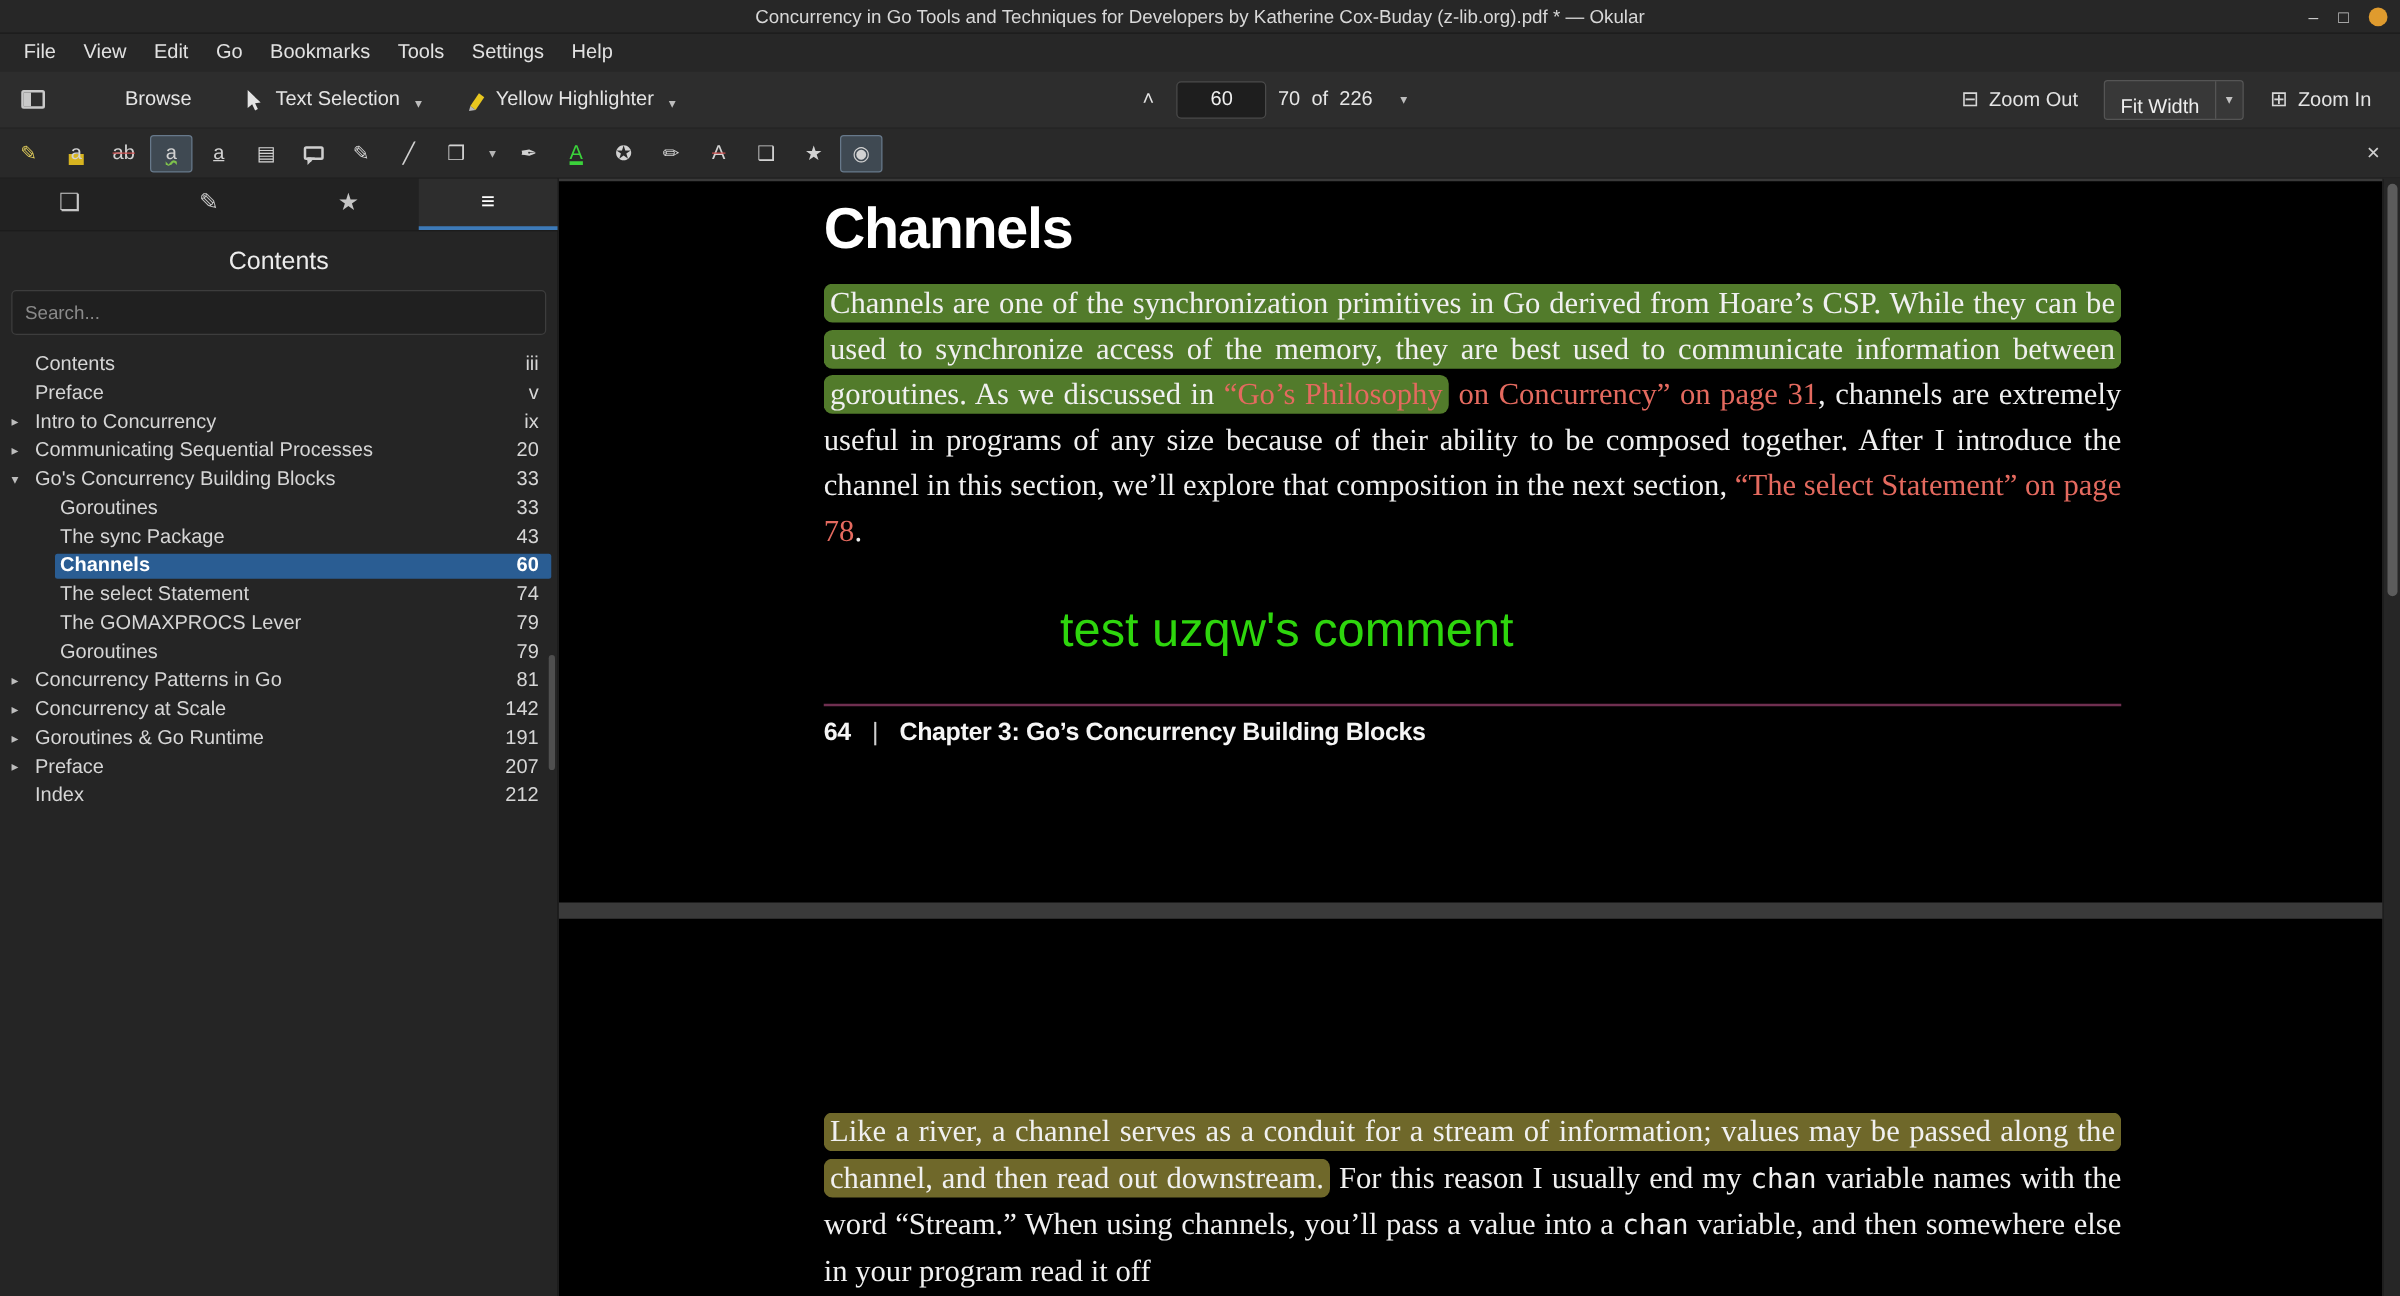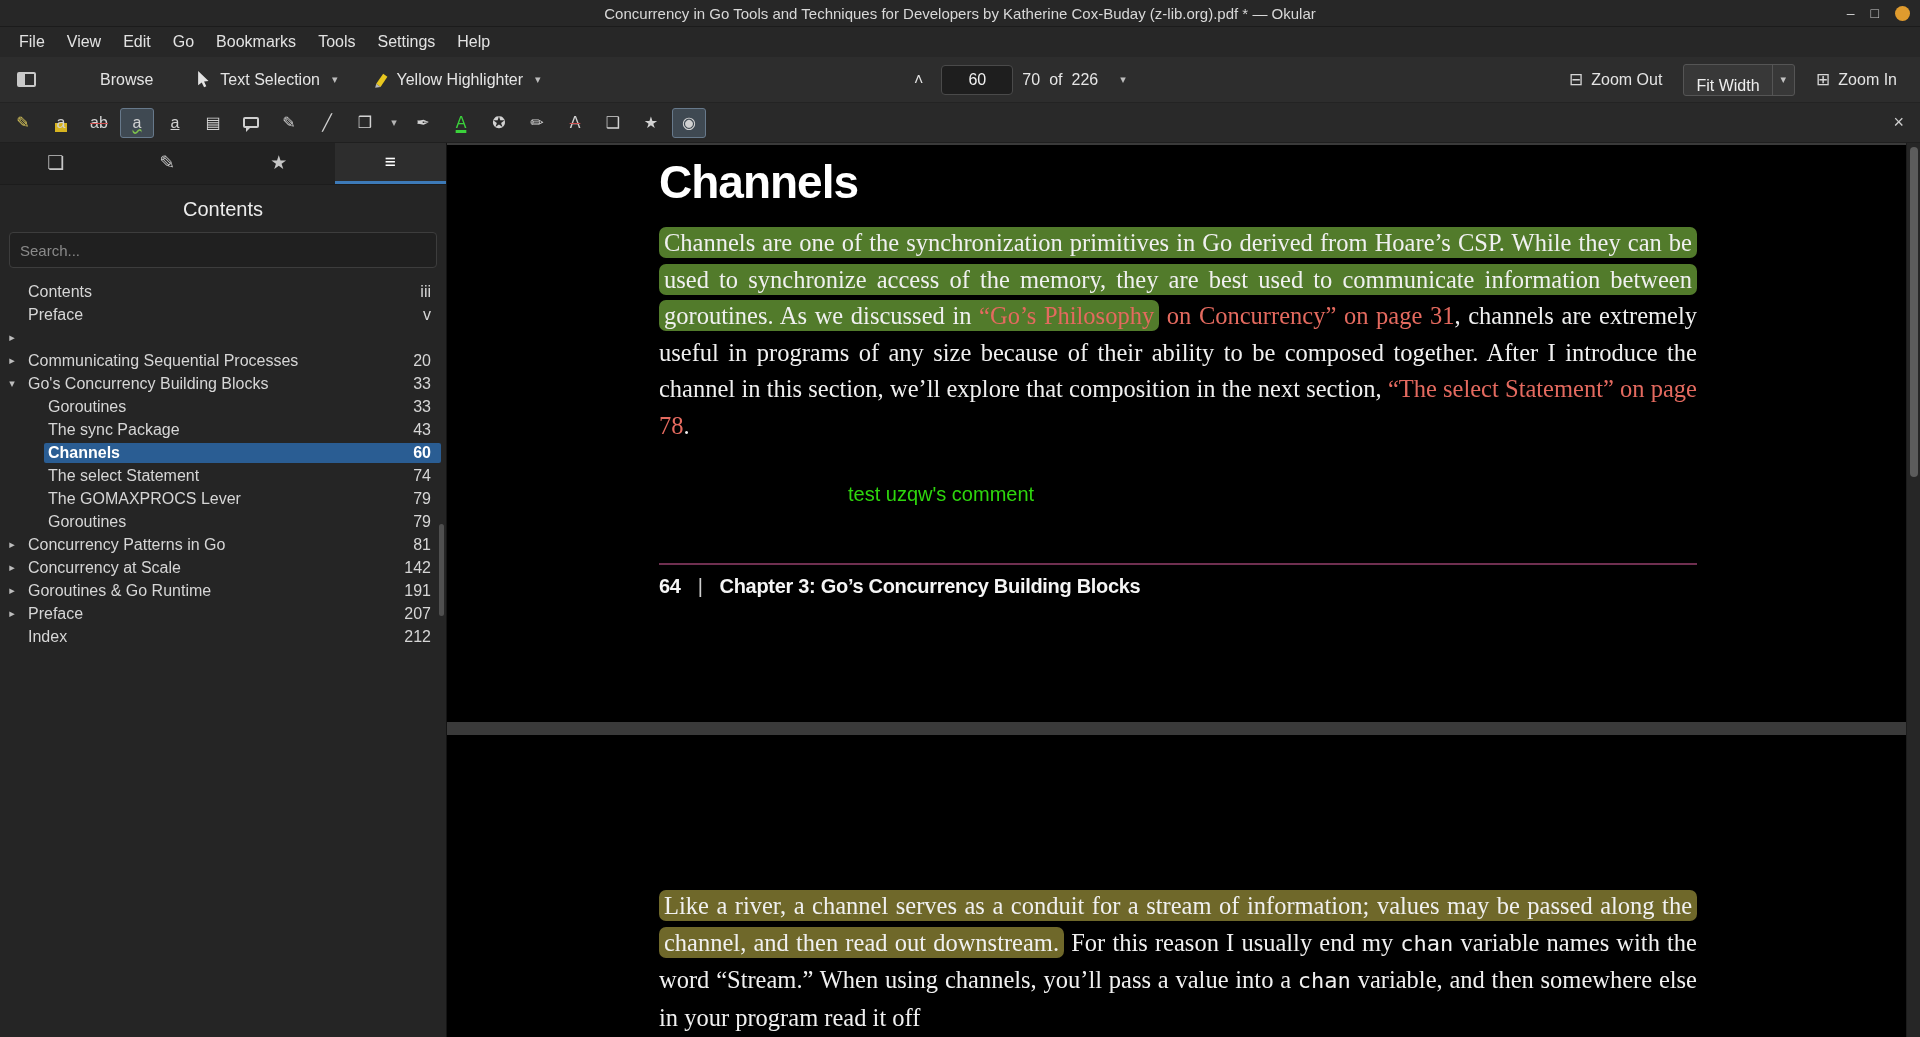--- a/index.html
+++ b/index.html
@@ -27,21 +27,21 @@
     font-size:15px;color:#d8d8d8;position:relative;
   }
   .win-controls{position:absolute;right:10px;top:0;height:100%;display:flex;align-items:center;gap:16px;}
   .win-glyph{font-size:14px;color:#c9c9c9;line-height:1;}
   .win-close{width:15px;height:15px;border-radius:50%;background:var(--close-button-orange);}
   
   .menubar{height:30px;background:#272727;display:flex;align-items:center;padding-left:8px;font-size:16px;}
   .menu-item{padding:3px 11px;border-radius:3px;color:#e2e2e2;}
   
   .toolbar{height:46px;background:#2d2d2d;border-bottom:1px solid #232323;position:relative;display:flex;align-items:center;font-size:16px;}
-  .tb-btn{display:flex;align-items:center;gap:8px;padding:6px 9px;border-radius:3px;color:#e4e4e4;}
+  .tb-btn{display:flex;align-items:flex-end;gap:8px;padding:6px 9px;border-radius:3px;color:#e4e4e4;}
   .tb-ic{font-size:17px;color:#d6d6d6;}
   .drop{font-size:11px;color:#bdbdbd;margin-left:4px;}
   .panel-icon{width:19px;height:15px;border:2px solid #c9c9c9;border-radius:2px;background:linear-gradient(to right,#c9c9c9 0 6px,transparent 6px);display:inline-block;}
   .tb-left{display:flex;align-items:center;}
   .tb-left .pos-panel{margin-left:8px;}
   .tb-left .pos-browse{margin-left:46px;}
   .tb-left .pos-mouse{margin-left:26px;}
   .tb-left .pos-annot{margin-left:16px;}
   .tb-center{position:absolute;left:905px;top:0;height:100%;display:flex;align-items:center;gap:9px;}
   .page-input{width:72px;height:30px;background:#1e1e1e;border:1px solid #4a4a4a;border-radius:4px;color:#f0f0f0;font-size:16px;text-align:center;font-family:"Liberation Sans",sans-serif;}
@@ -90,21 +90,21 @@
   .page2{top:592px;height:302px;}
   .chapter-heading{position:absolute;left:212px;top:10px;font-size:46px;font-weight:bold;letter-spacing:-1px;color:#fff;}
   .pdf-para{position:absolute;left:212px;width:1038px;margin:0;font-family:"Liberation Serif",serif;font-size:24.5px;line-height:36.5px;text-align:justify;color:#f0f0f0;}
   .para1{top:80px;}
   .para2{top:153px;}
   .hl{border-radius:7px;padding:2px 5px;-webkit-box-decoration-break:clone;box-decoration-break:clone;}
   .hl-green{background:var(--highlight-green);}
   .hl-yellow{background:var(--highlight-yellow);}
   .link{color:var(--link);}
   .mono{font-family:"DejaVu Sans Mono",monospace;font-size:22px;}
-  .note-comment{position:absolute;left:401px;top:338px;font-size:20px;color:var(--comment-green);}
+  .note-comment{position:absolute;left:401px;top:338px;font-size:39px;color:var(--comment-green);}
   .footer-rule{position:absolute;left:212px;top:418px;width:1038px;height:2px;background:var(--footer-rule);}
   .page-footer{position:absolute;left:212px;top:430px;display:flex;align-items:center;gap:17px;font-size:20px;font-weight:bold;letter-spacing:-0.3px;color:#f5f5f5;}
   .footer-sep{font-weight:normal;color:#cfcfcf;}
   .v-scroll{position:absolute;right:0;top:0;width:14px;height:100%;background:#262626;border-left:1px solid #1c1c1c;}
   .v-thumb{position:absolute;left:3px;top:4px;width:8px;height:330px;background:#5c5c5c;border-radius:4px;}
   .cursor-svg{width:15px;height:17px;}
   .marker-svg{width:17px;height:17px;}
 </style>
 </head>
 <body>
@@ -277,20 +277,24 @@
         </div>
         <div class="toc-row">
           <span class="toc-caret depth0"></span>
           <div class="toc-body">
             <span>Preface</span>
             <span class="toc-page">v</span>
           </div>
         </div>
         <div class="toc-row">
           <span class="toc-caret depth0">▸</span>
+          <div class="toc-body">
+            <span>Intro to Concurrency</span>
+            <span class="toc-page">ix</span>
+          </div>
         </div>
         <div class="toc-row">
           <span class="toc-caret depth0">▸</span>
           <div class="toc-body">
             <span>Communicating Sequential Processes</span>
             <span class="toc-page">20</span>
           </div>
         </div>
         <div class="toc-row">
           <span class="toc-caret depth0">▾</span>

